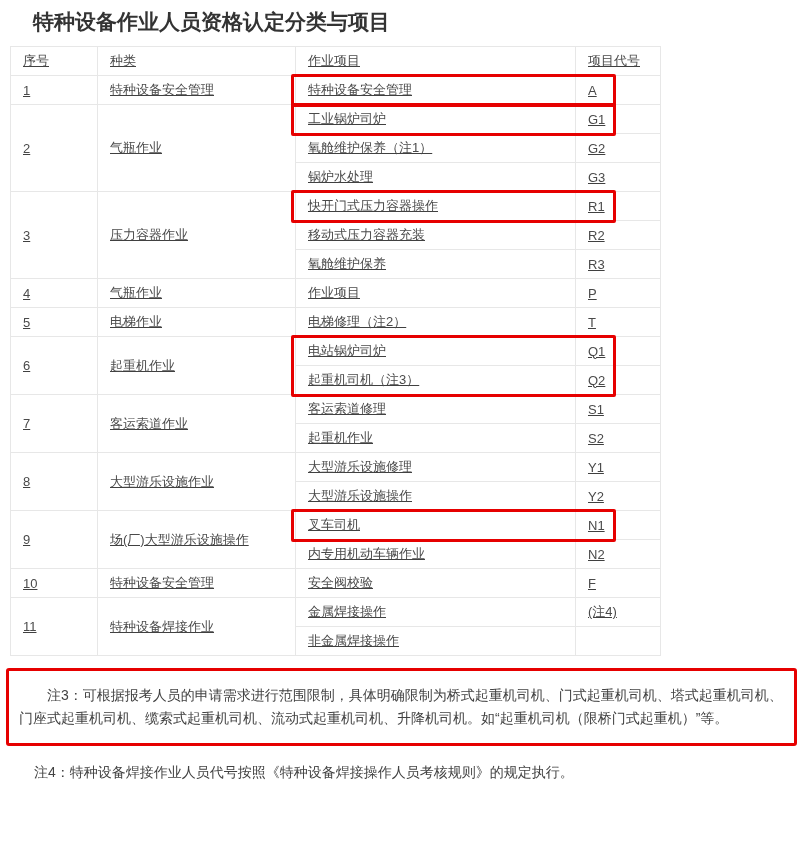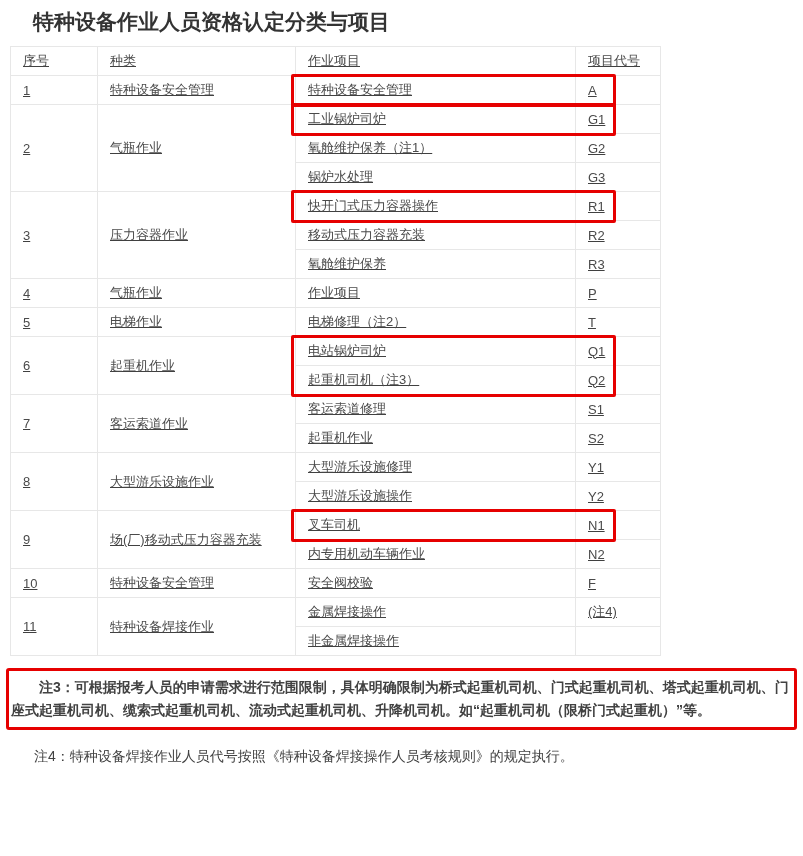--- a/index.html
+++ b/index.html
@@ -46,21 +46,21 @@
     pointer-events:none;
   }
   .notes { margin-top:10px; font-size:14px; line-height:23px; color:#424242; }
   .note { margin:15px 0; text-indent:2em; }
   .note-box {
     border:3px solid var(--red,#e60000);
     border-radius:3px;
     margin:12px 0;
     padding:5px 2px;
   }
-  .note-box .note { margin:0;font-weight:bold; }
+  .note-box .note { margin:8px; }
 </style>
 </head>
 <body>
 
 <div id="page">
 
   <div class="title">特种设备作业人员资格认定分类与项目</div>
 
   <table class="qtable">
     <colgroup>
@@ -149,21 +149,21 @@
           <td rowspan="2">大型游乐设施作业</td>
           <td>大型游乐设施修理</td>
           <td>Y1</td>
         </tr>
         <tr>
           <td>大型游乐设施操作</td>
           <td>Y2</td>
         </tr>
         <tr>
           <td rowspan="2">9</td>
-          <td rowspan="2">场(厂)移动式压力容器充装</td>
+          <td rowspan="2">场(厂)大型游乐设施操作</td>
           <td>叉车司机</td>
           <td>N1</td>
         </tr>
         <tr>
           <td>内专用机动车辆作业</td>
           <td>N2</td>
         </tr>
         <tr>
           <td rowspan="1">10</td>
           <td rowspan="1">特种设备安全管理</td>

